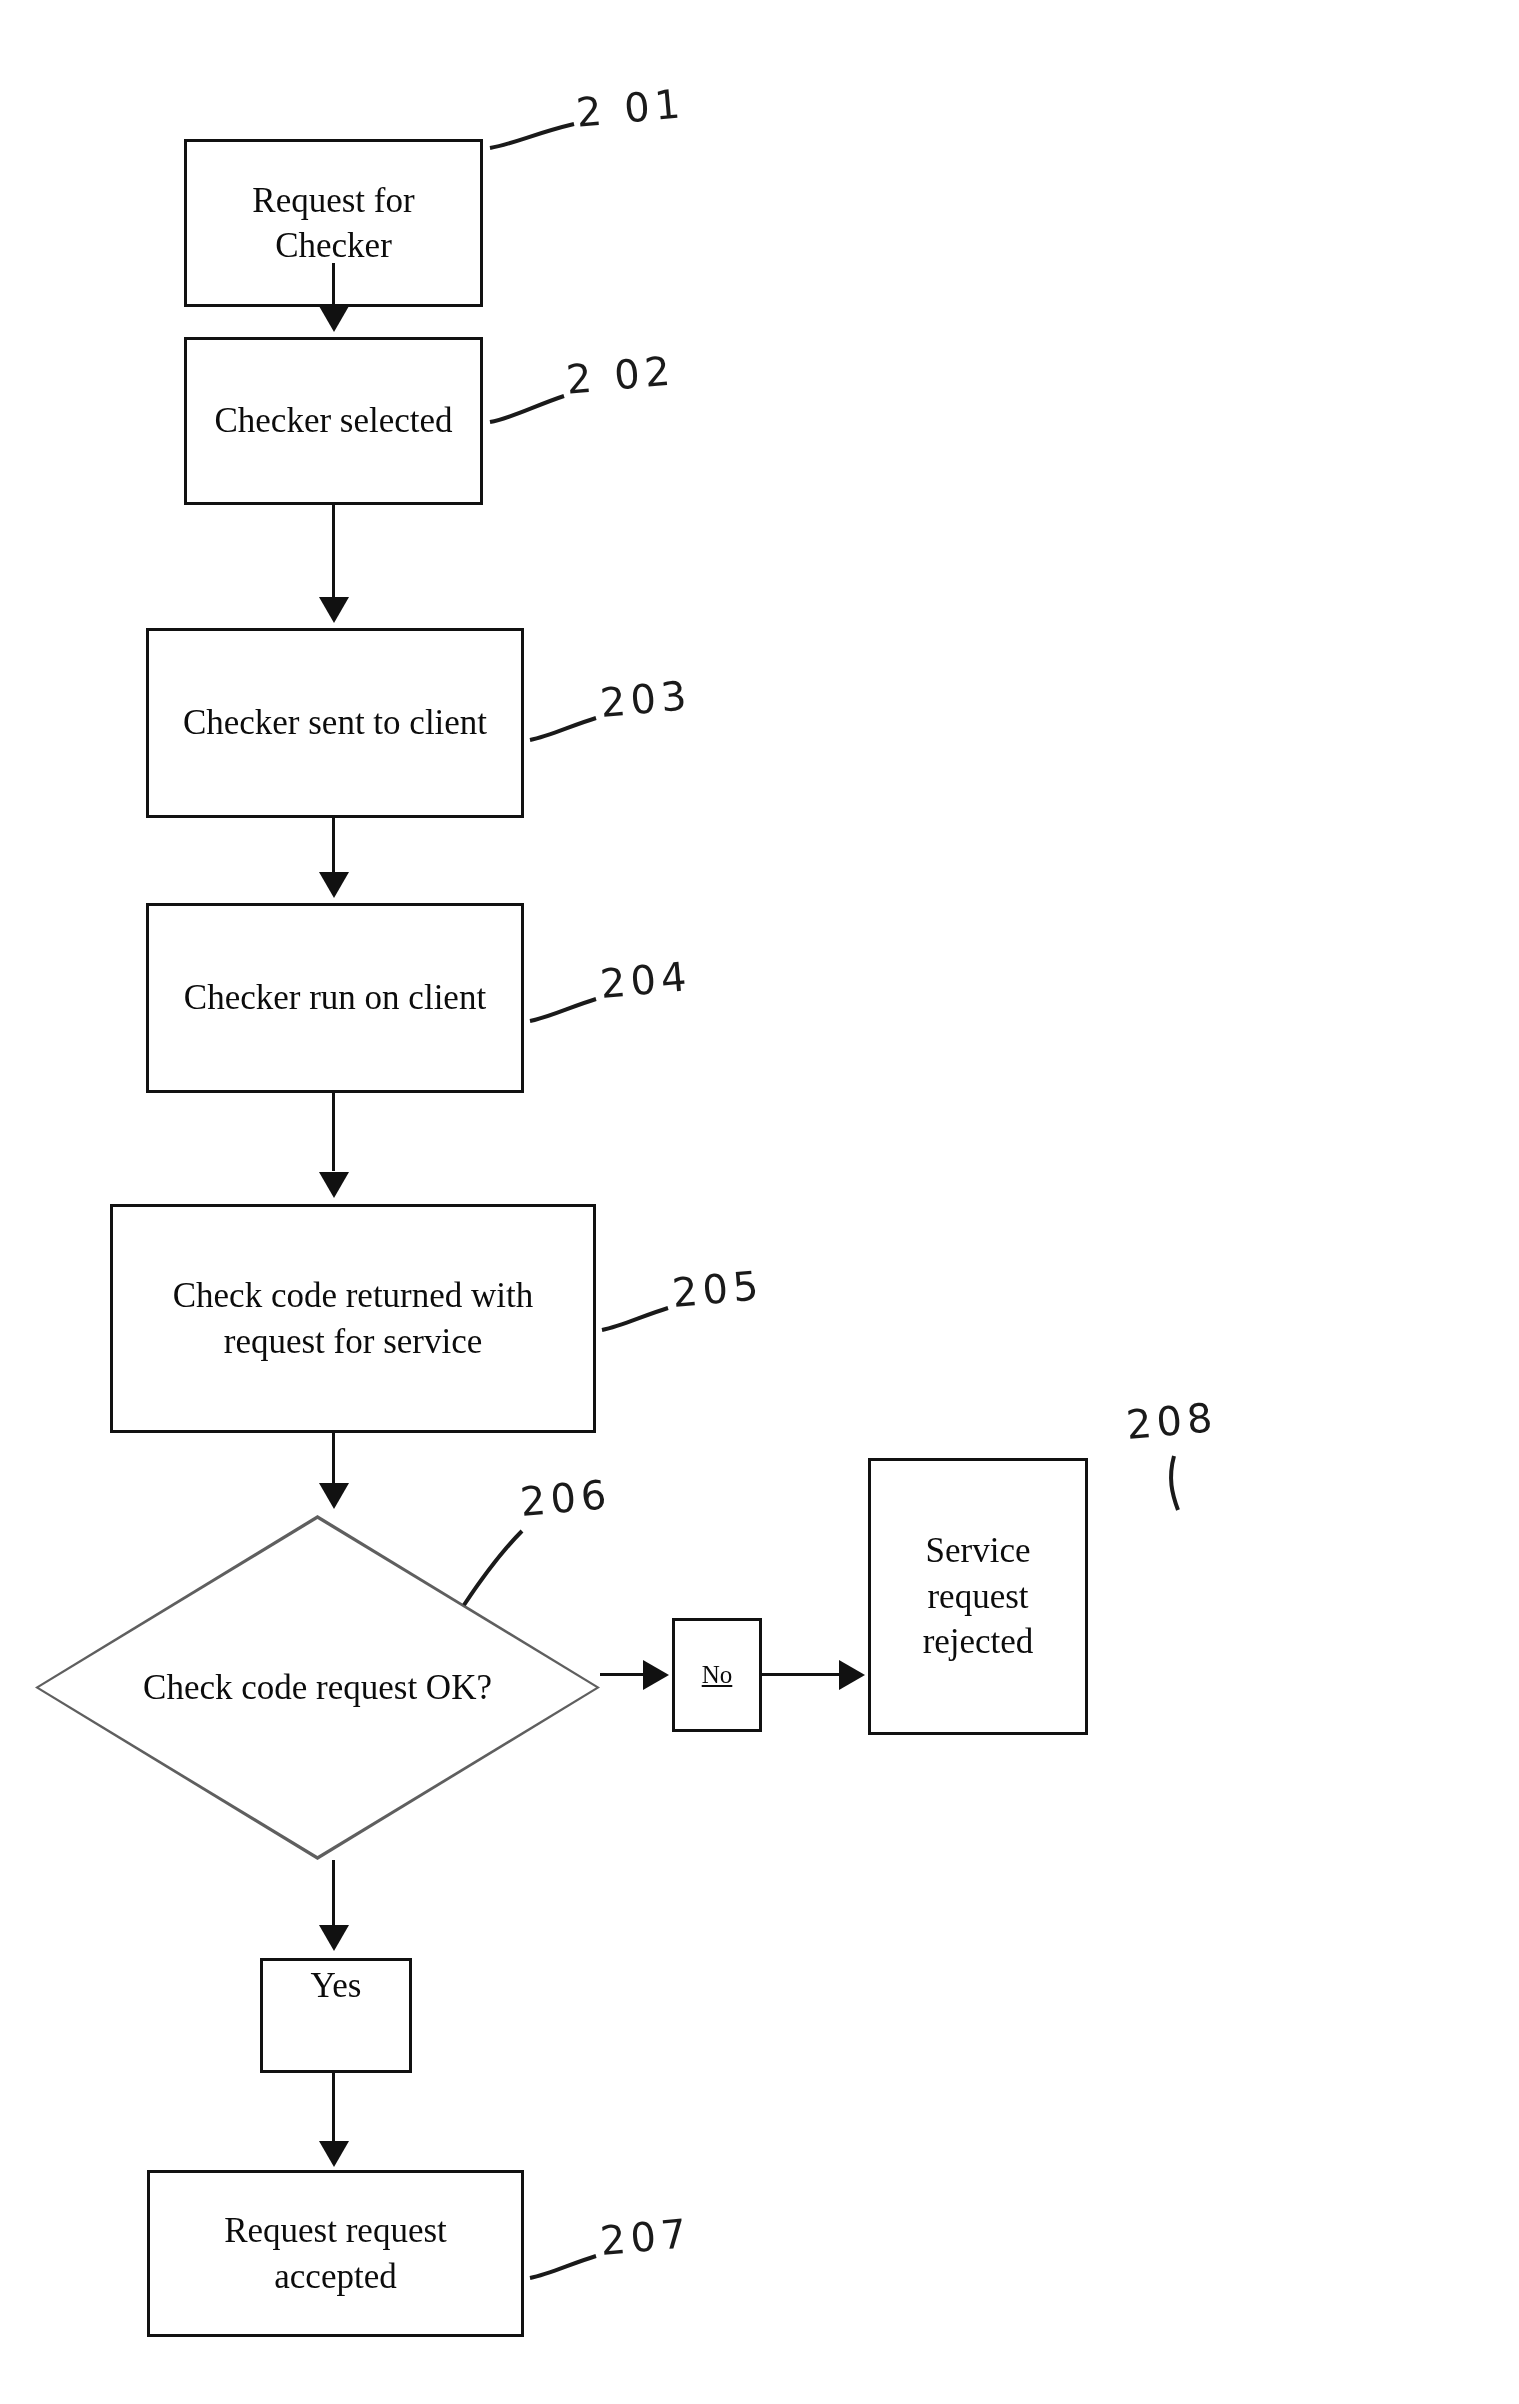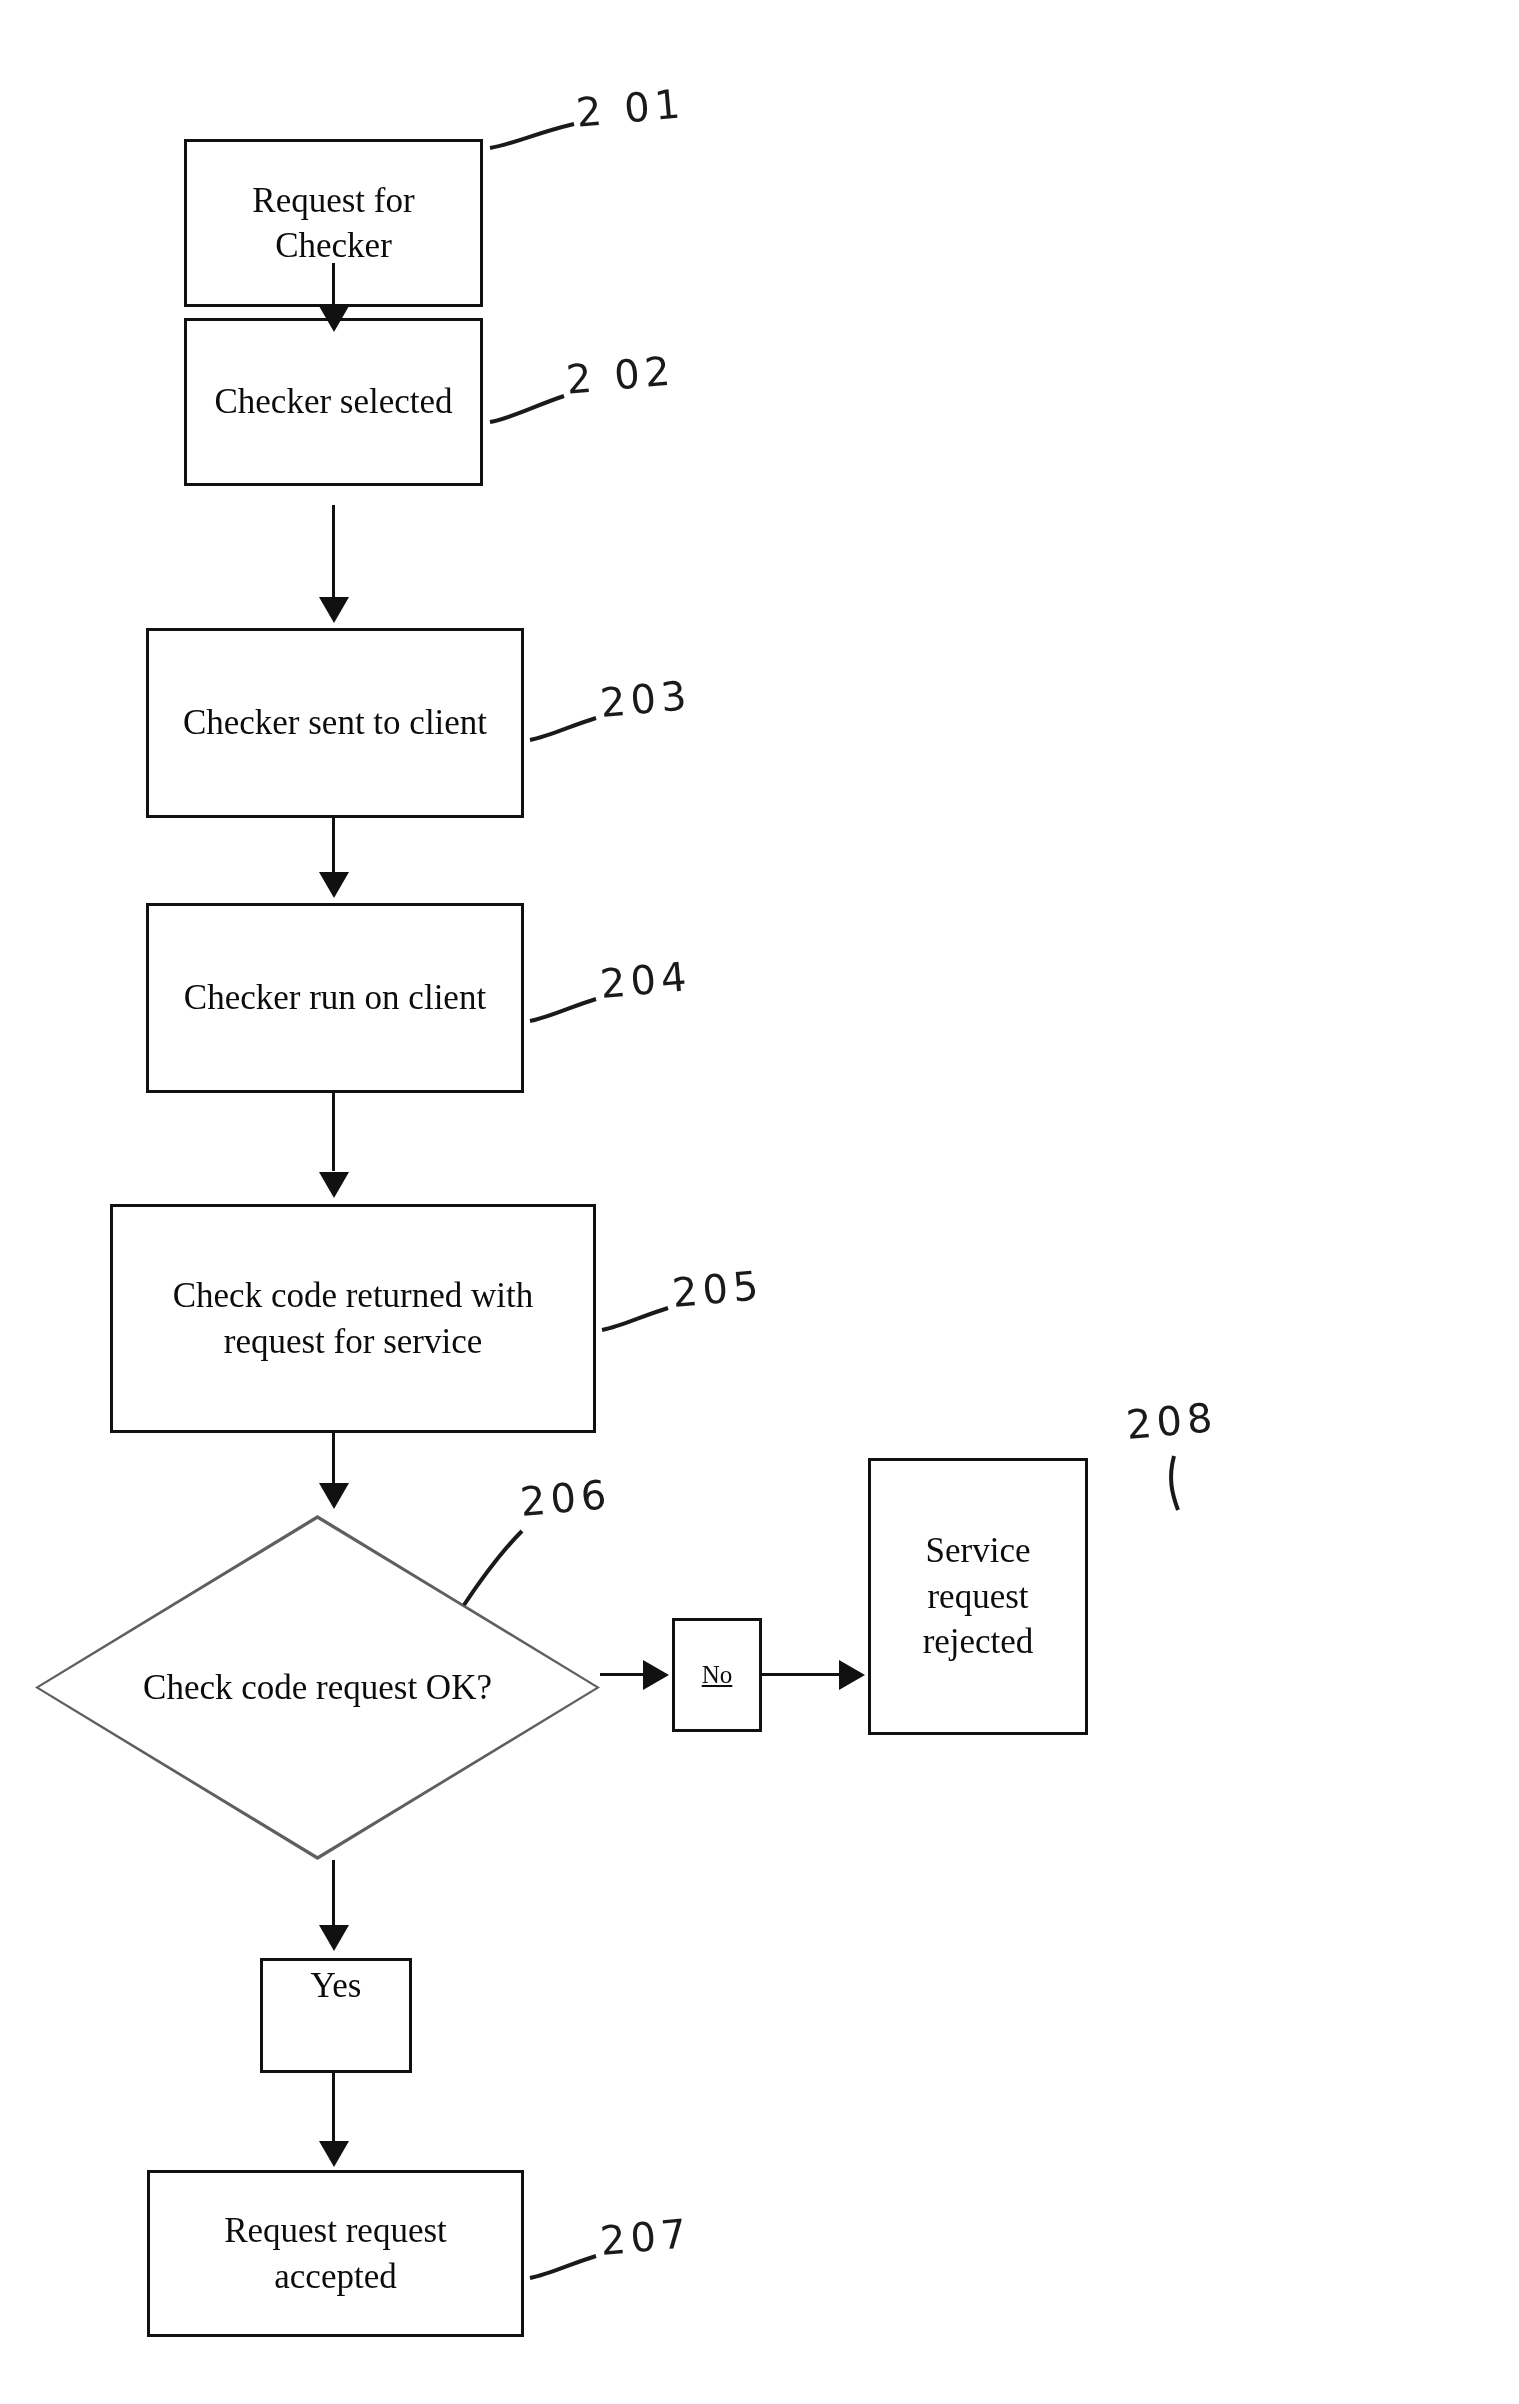--- a/index.html
+++ b/index.html
@@ -26,21 +26,21 @@
     align-items: center;
     justify-content: center;
     text-align: center;
     color: #0c0c0c;
     line-height: 1.30;
     padding: 0 10px;
   }
   .node .label { display: block; }
 
   .n-201 { left: 184px; top: 95px;   width: 299px; height: 168px; font-size: 35px; margin-top: 44px; }
-  .n-202 { left: 184px; top: 318px;  width: 299px; height: 168px; font-size: 35px; }
+  .n-202 { left: 184px; top: 337px;  width: 299px; height: 168px; font-size: 35px; }
   .n-203 { left: 146px; top: 628px;  width: 378px; height: 190px; font-size: 35px; }
   .n-204 { left: 146px; top: 903px;  width: 378px; height: 190px; font-size: 35px; }
   .n-205 { left: 110px; top: 1204px; width: 486px; height: 229px; font-size: 35px; }
   .n-no  { left: 672px; top: 1618px; width: 90px;  height: 114px; font-size: 25px; text-decoration: underline; }
   .n-208 { left: 868px; top: 1458px; width: 220px; height: 277px; font-size: 35px; }
   .n-yes { left: 260px; top: 1958px; width: 152px; height: 115px; font-size: 35px;
            align-items: flex-start; padding-top: 2px; }
   .n-207 { left: 147px; top: 2170px; width: 377px; height: 167px; font-size: 35px; }
 
   

